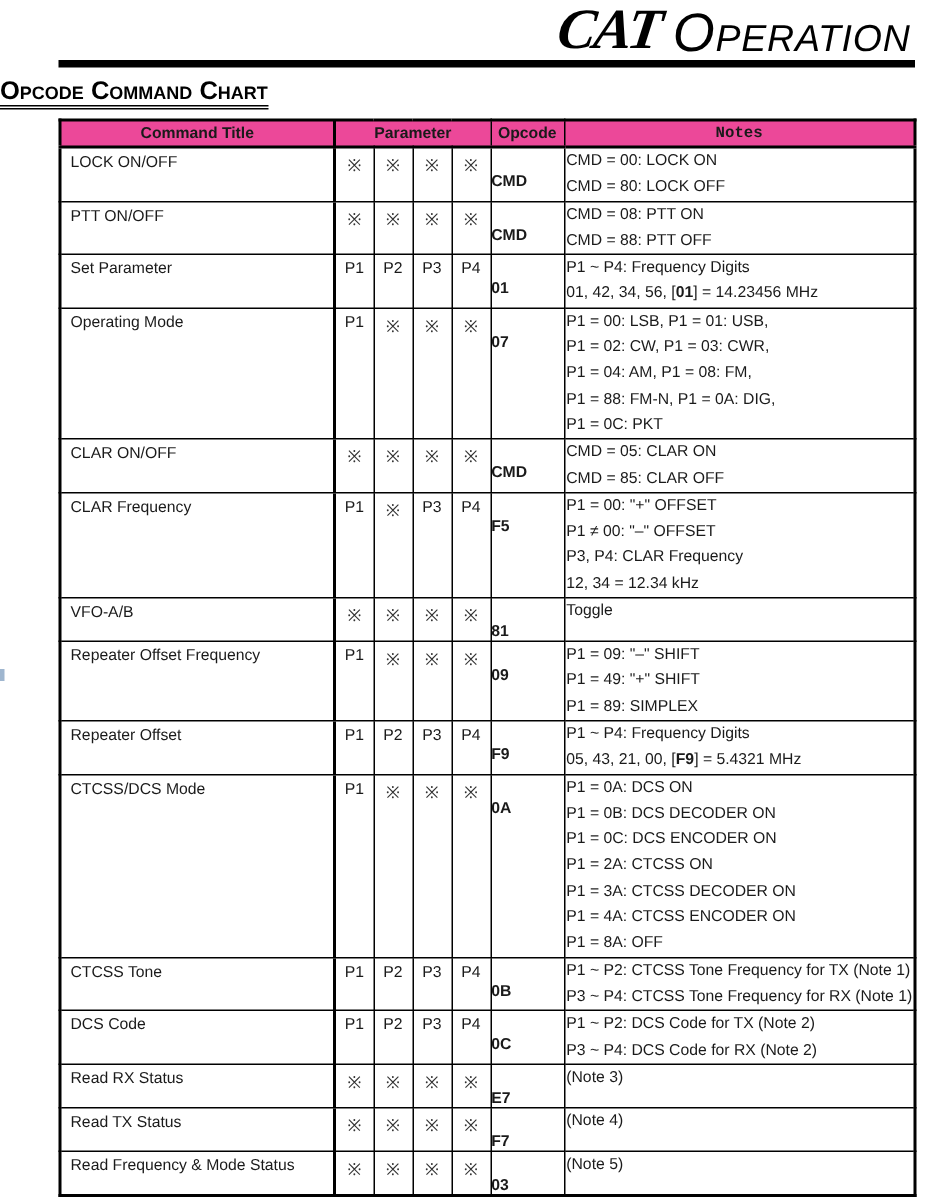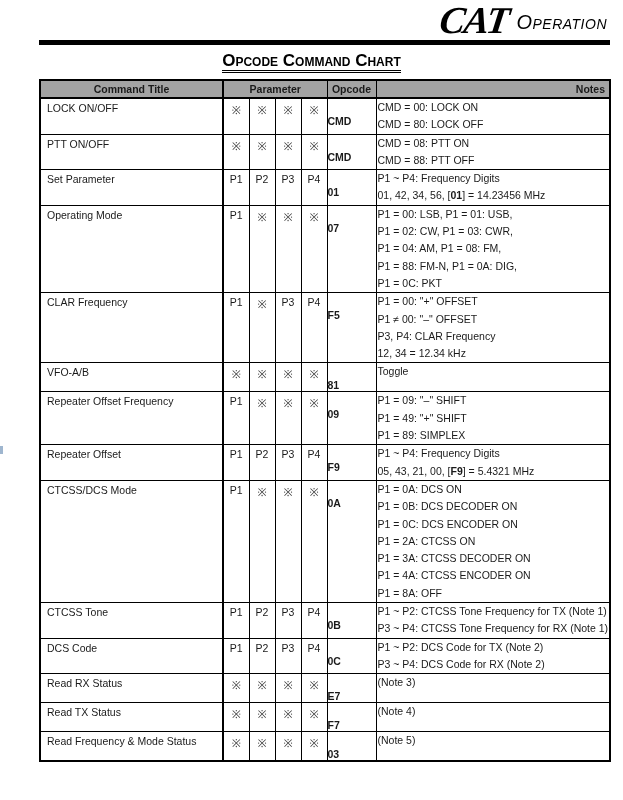--- a/index.html
+++ b/index.html
@@ -31,41 +31,41 @@
     font-size: 38px;
     letter-spacing: -1px;
     line-height: 36px;
     color: #000;
     transform: skewX(-8deg);
     margin-right: 8px;
   }
   .operation-word {
     font-family: "Liberation Sans", sans-serif;
     font-style: italic;
-    font-size: 20px;
+    font-size: 36px;
     line-height: 32px;
     color: #000;
     font-variant: small-caps;
     letter-spacing: 0.5px;
     margin-top: 32px;
   }
   .rule {
     position: absolute;
     left: 39px;
     top: 40px;
     width: 571px;
     height: 5px;
     background: #000;
   }
   .chart-heading {
     position: absolute;
     left: 0;
     width: 623px;
     top: 51px;
-    text-align: center;
+    text-align: left;
     font-family: "Liberation Sans", sans-serif;
     font-weight: bold;
     font-size: 17px;
     font-variant: small-caps;
     color: #000;
   }
   .chart-heading span {
     border-bottom: 3px double #000;
     padding-bottom: 0px;
   }
@@ -80,29 +80,29 @@
     width: 570px;
     table-layout: fixed;
     border: 2px solid #000;
     font-size: 10.5px;
   }
   col.c-title { width: 183px; }
   col.c-p { width: 26px; }
   col.c-op { width: 49px; }
   col.c-notes { width: 234px; }
   th {
-    background: #a3a3a3;
+    background: #ec4899;
     font-weight: bold;
     font-size: 10.5px;
     height: 16px;
     padding: 0 4px;
     border: 1px solid #000;
     border-bottom: 2px solid #000;
   }
-  th.notes-h { text-align: right; }
+  th.notes-h { text-align: center; font-family: Liberation Mono, monospace; }
   td {
     border: 1px solid #000;
     vertical-align: top;
     padding: 0;
   }
   td.title {
     padding: 3px 4px 0 6px;
     border-right: 2px solid #000;
   }
   td.p {
@@ -216,20 +216,32 @@
           <td class="op">07</td>
           <td class="notes">
             <div class="note-line">P1 = 00: LSB,    P1 = 01: USB,</div>
             <div class="note-line">P1 = 02: CW,     P1 = 03: CWR,</div>
             <div class="note-line">P1 = 04: AM,      P1 = 08: FM,</div>
             <div class="note-line">P1 = 88: FM-N,  P1 = 0A: DIG,</div>
             <div class="note-line">P1 = 0C: PKT</div>
           </td>
         </tr>
         <tr>
+          <td class="title">CLAR ON/OFF</td>
+          <td class="p"><span class="xmark">※</span></td>
+          <td class="p"><span class="xmark">※</span></td>
+          <td class="p"><span class="xmark">※</span></td>
+          <td class="p"><span class="xmark">※</span></td>
+          <td class="op">CMD</td>
+          <td class="notes">
+            <div class="note-line">CMD = 05: CLAR ON</div>
+            <div class="note-line">CMD = 85: CLAR OFF</div>
+          </td>
+        </tr>
+        <tr>
           <td class="title">CLAR Frequency</td>
           <td class="p"><span>P1</span></td>
           <td class="p"><span class="xmark">※</span></td>
           <td class="p"><span>P3</span></td>
           <td class="p"><span>P4</span></td>
           <td class="op">F5</td>
           <td class="notes">
             <div class="note-line">P1 = 00: "+" OFFSET</div>
             <div class="note-line">P1 ≠ 00:  "–" OFFSET</div>
             <div class="note-line">P3, P4: CLAR Frequency</div>

